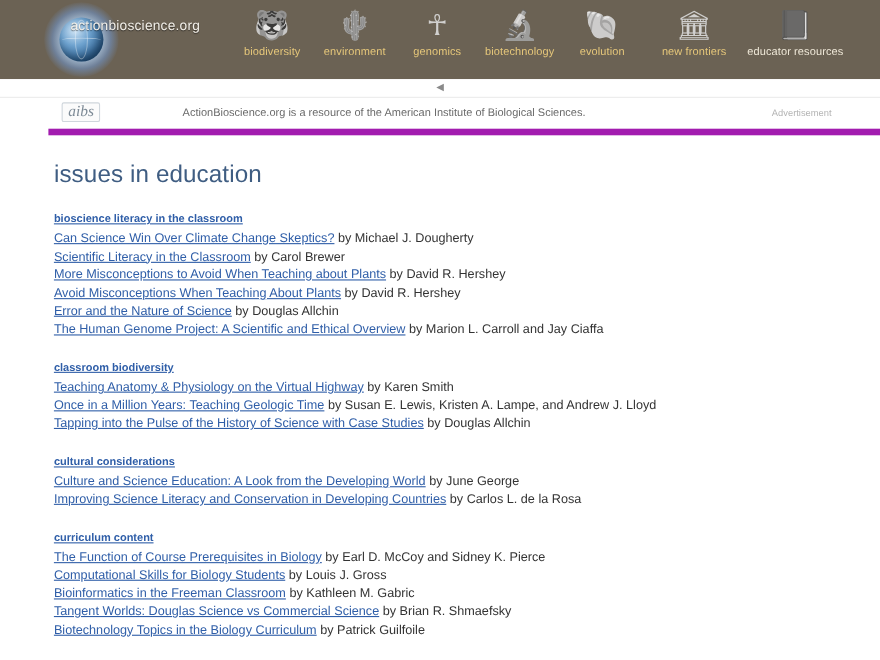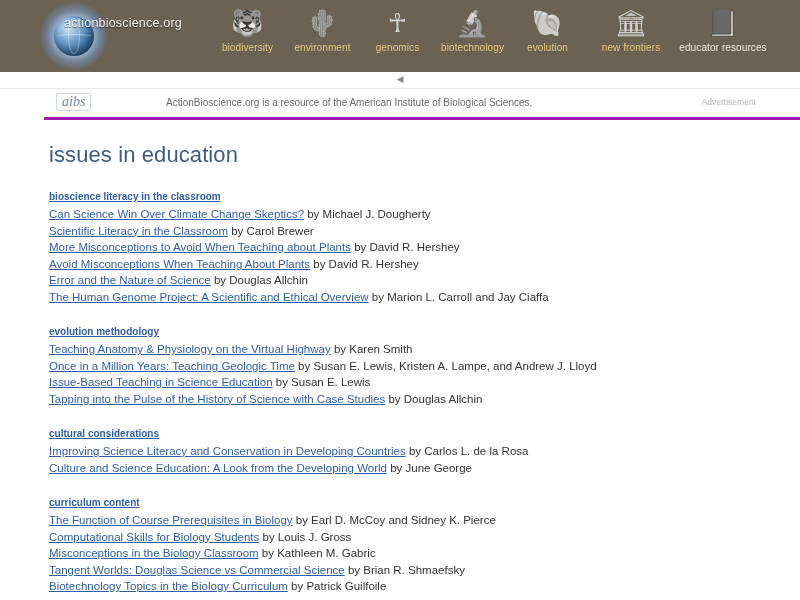--- a/index.html
+++ b/index.html
@@ -139,21 +139,21 @@
   .content {
     position: absolute;
     left: 44px;
     top: 0;
     right: 0;
     bottom: 0;
   }
   .sub-header {
     position: relative;
     height: 28px;
-    border-bottom: 3px solid #a21caf;
+    border-bottom: 6px solid #a21caf;
   }
   .aibs-logo {
     position: absolute;
     left: 12px;
     top: 4px;
     font-family: "Liberation Serif", serif;
     font-style: italic;
     font-size: 14px;
     color: #7d8a96;
     border: 1px solid #cfd6dc;
@@ -278,38 +278,37 @@
         <div class="section-title">bioscience literacy in the classroom</div>
         <div class="entry"><a>Can Science Win Over Climate Change Skeptics?</a><span class="byline"> by Michael J. Dougherty</span></div>
         <div class="entry"><a>Scientific Literacy in the Classroom</a><span class="byline"> by Carol Brewer</span></div>
         <div class="entry"><a>More Misconceptions to Avoid When Teaching about Plants</a><span class="byline"> by David R. Hershey</span></div>
         <div class="entry"><a>Avoid Misconceptions When Teaching About Plants</a><span class="byline"> by David R. Hershey</span></div>
         <div class="entry"><a>Error and the Nature of Science</a><span class="byline"> by Douglas Allchin</span></div>
         <div class="entry"><a>The Human Genome Project: A Scientific and Ethical Overview</a><span class="byline"> by Marion L. Carroll and Jay Ciaffa</span></div>
       </div>
 
       <div class="section">
-        <div class="section-title">evolution methodology</div>
+        <div class="section-title">classroom biodiversity</div>
         <div class="entry"><a>Teaching Anatomy &amp; Physiology on the Virtual Highway</a><span class="byline"> by Karen Smith</span></div>
         <div class="entry"><a>Once in a Million Years: Teaching Geologic Time</a><span class="byline"> by Susan E. Lewis, Kristen A. Lampe, and Andrew J. Lloyd</span></div>
-        <div class="entry"><a>Issue-Based Teaching in Science Education</a><span class="byline"> by Susan E. Lewis</span></div>
         <div class="entry"><a>Tapping into the Pulse of the History of Science with Case Studies</a><span class="byline"> by Douglas Allchin</span></div>
       </div>
 
       <div class="section">
         <div class="section-title">cultural considerations</div>
+        <div class="entry"><a>Culture and Science Education: A Look from the Developing World</a><span class="byline"> by June George</span></div>
         <div class="entry"><a>Improving Science Literacy and Conservation in Developing Countries</a><span class="byline"> by Carlos L. de la Rosa</span></div>
-        <div class="entry"><a>Culture and Science Education: A Look from the Developing World</a><span class="byline"> by June George</span></div>
       </div>
 
       <div class="section">
         <div class="section-title">curriculum content</div>
         <div class="entry"><a>The Function of Course Prerequisites in Biology</a><span class="byline"> by Earl D. McCoy and Sidney K. Pierce</span></div>
         <div class="entry"><a>Computational Skills for Biology Students</a><span class="byline"> by Louis J. Gross</span></div>
-        <div class="entry"><a>Misconceptions in the Biology Classroom</a><span class="byline"> by Kathleen M. Gabric</span></div>
+        <div class="entry"><a>Bioinformatics in the Freeman Classroom</a><span class="byline"> by Kathleen M. Gabric</span></div>
         <div class="entry"><a>Tangent Worlds: Douglas Science vs Commercial Science</a><span class="byline"> by Brian R. Shmaefsky</span></div>
         <div class="entry"><a>Biotechnology Topics in the Biology Curriculum</a><span class="byline"> by Patrick Guilfoile</span></div>
         
         
         
       </div>
 
     </div>
   </div>
 </div>

